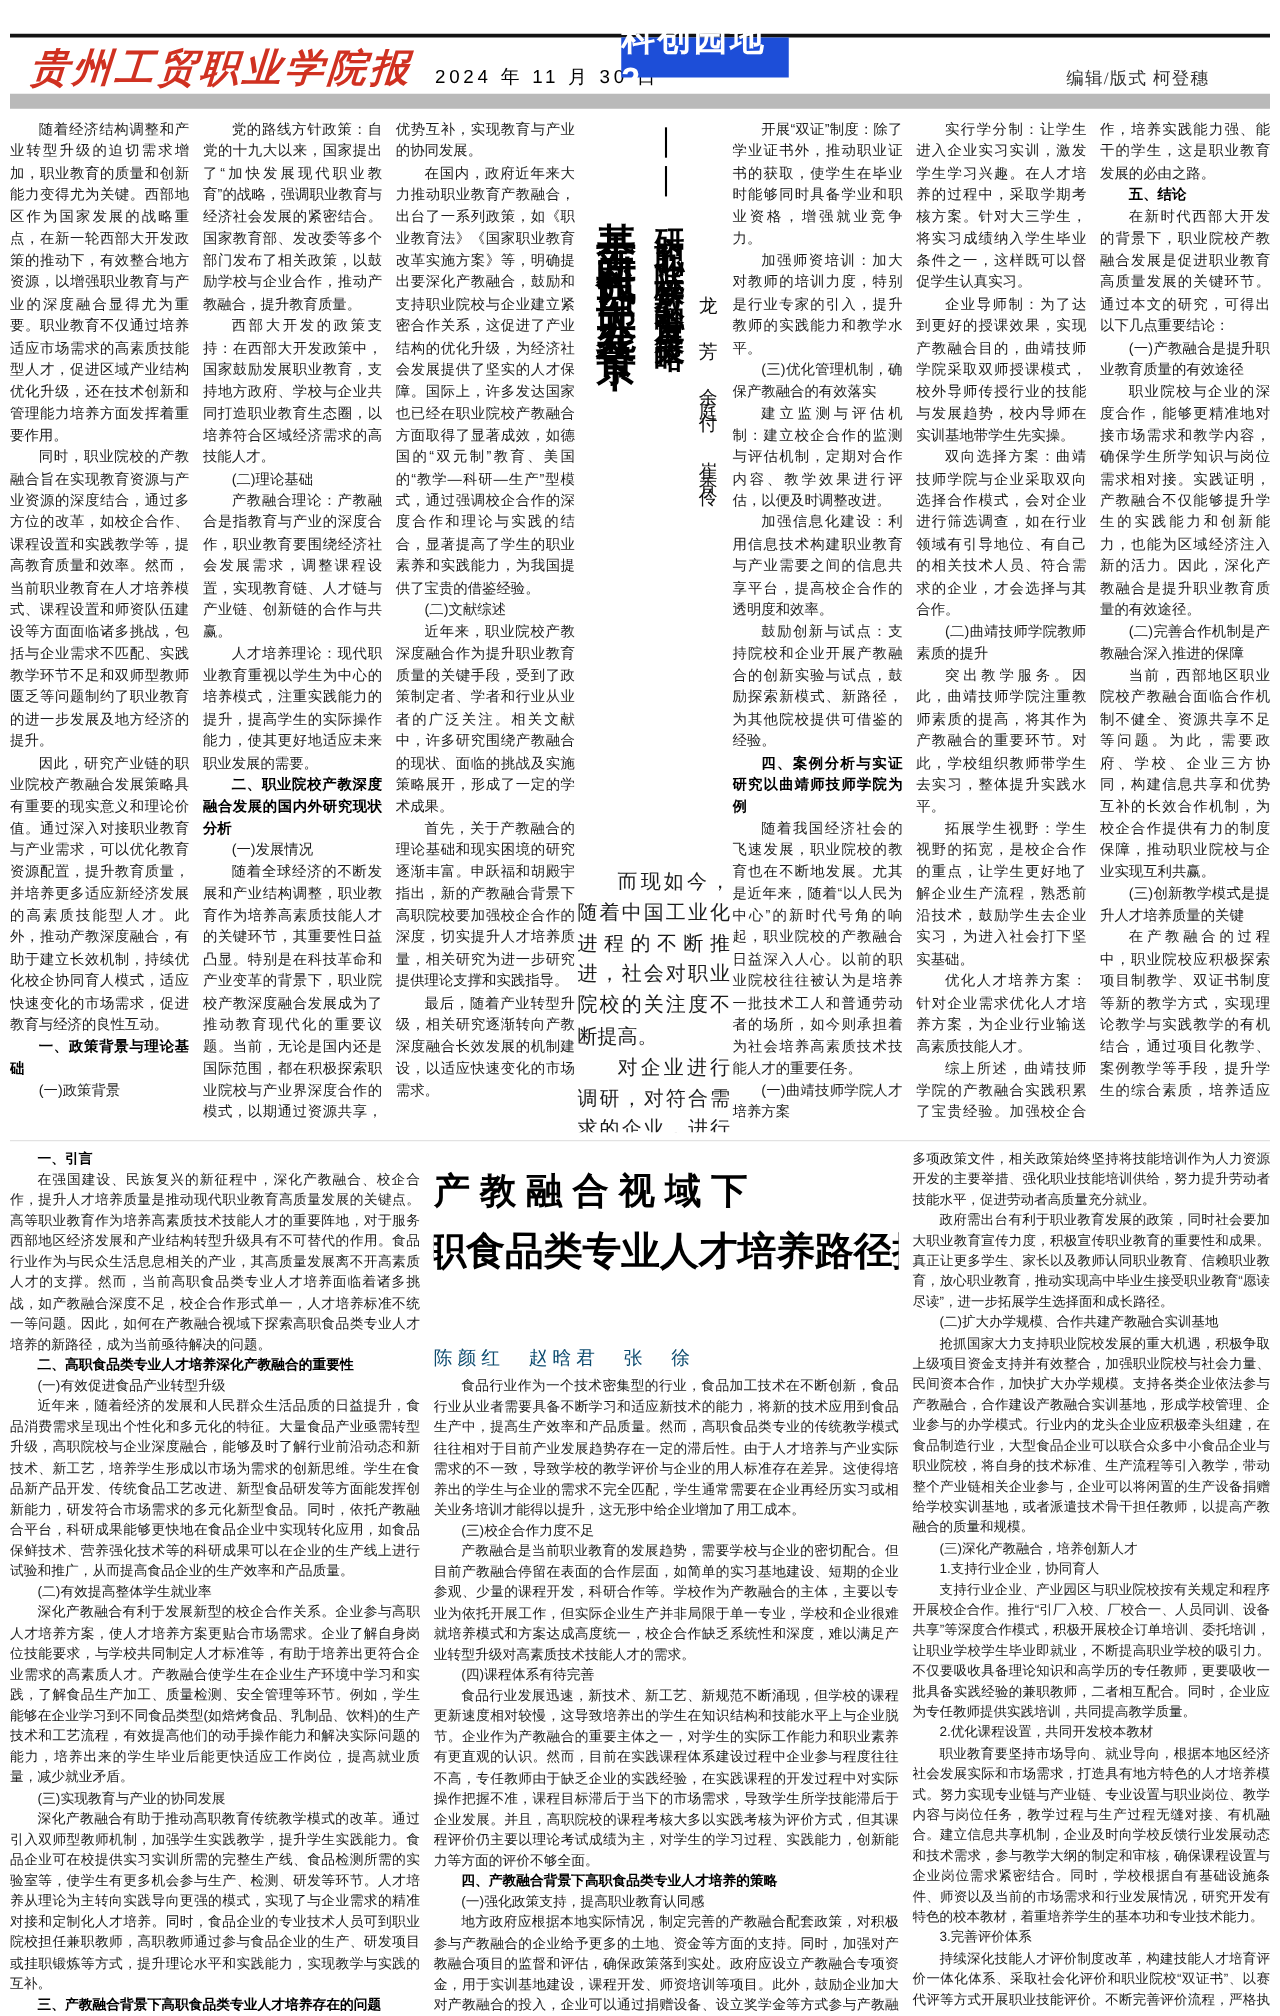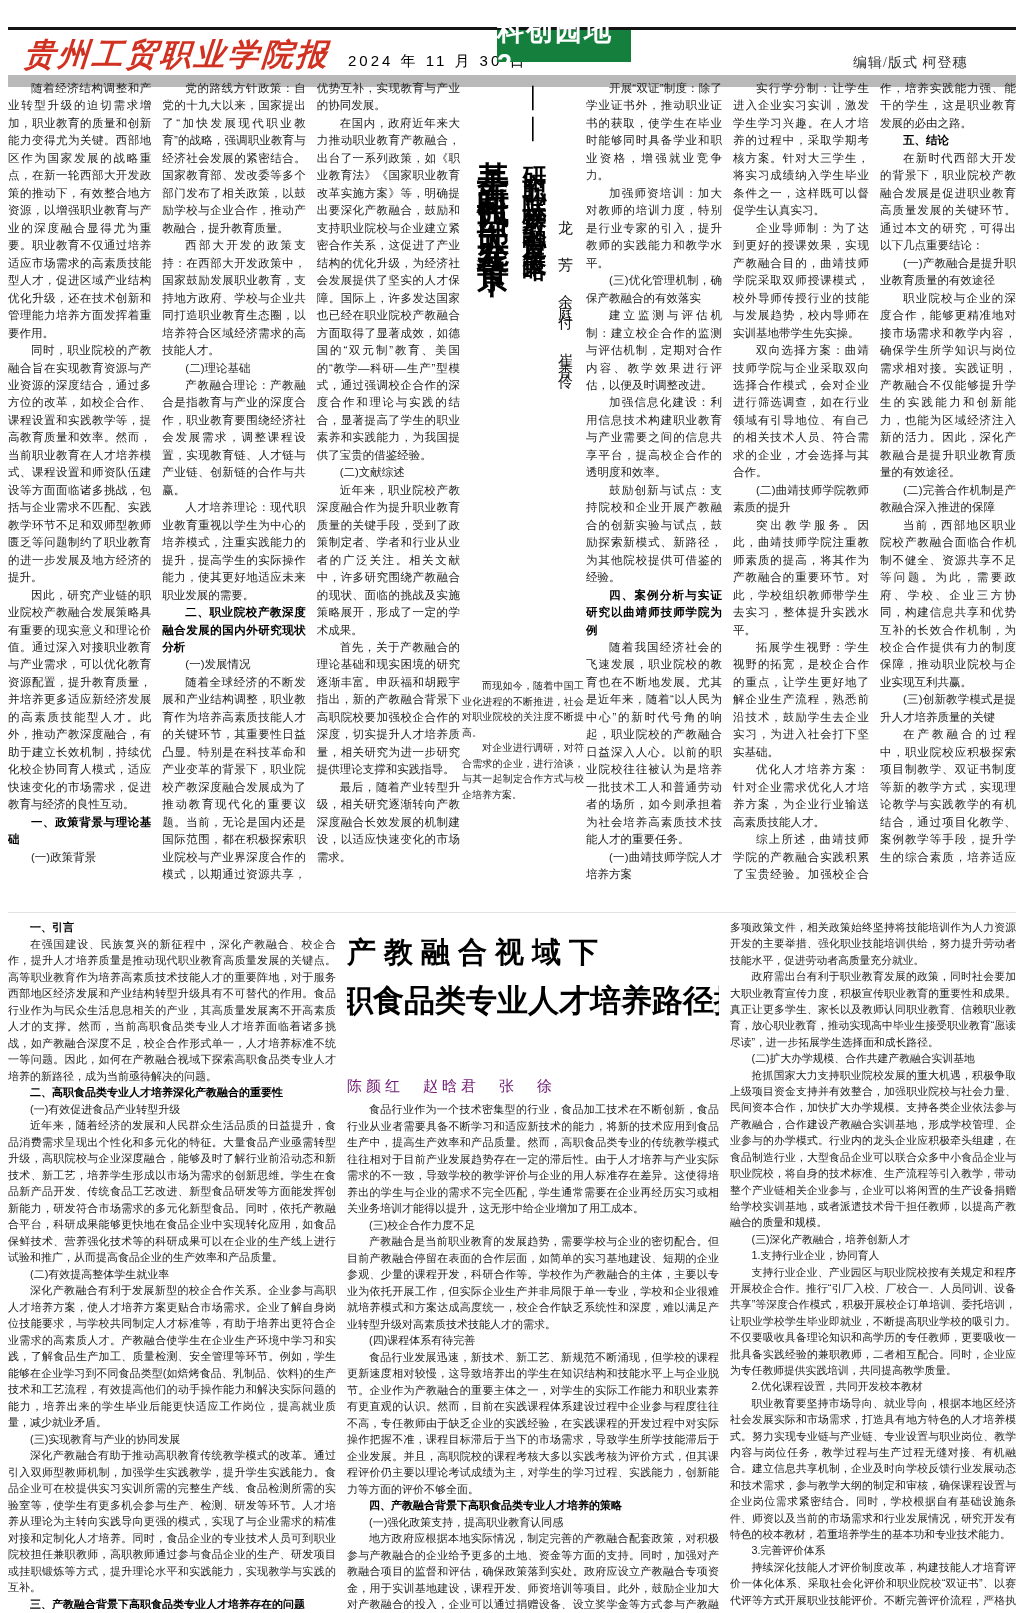--- a/index.html
+++ b/index.html
@@ -3,51 +3,51 @@
 <meta charset="utf-8">
 <style>
   html,body{margin:0;padding:0;background:#ffffff;}
   .page{position:relative;width:1024px;height:1613px;background:#fff;overflow:hidden;
         font-family:"Liberation Sans",sans-serif;color:#1d1d1d;}
   
   .top-rule{position:absolute;left:8px;right:8px;top:27px;border-top:3px solid #141414;}
   .masthead{position:absolute;left:24px;top:34px;font-size:31px;font-weight:bold;font-style:italic;
             color:#d03121;letter-spacing:3px;font-family:"Liberation Serif",serif;transform:skewX(-4deg);}
   .hdate{position:absolute;left:300px;top:52px;font-size:15px;letter-spacing:3px;color:#000000;margin-left:48px;}
-  .badge{position:absolute;left:497px;top:30px;width:134px;height:32px;background:#15803d;color:#fff;
+  .badge{position:absolute;left:497px;top:30px;width:134px;height:32px;background:#1d4ed8;color:#fff;
          display:flex;align-items:center;justify-content:center;font-size:27px;font-weight:bold;letter-spacing:2px;}
   .editor{position:absolute;left:853px;top:54px;font-size:14px;letter-spacing:1px;color:#333;
           font-family:"Liberation Serif",serif;text-align:right;}
   .grayband{position:absolute;left:8px;right:8px;top:75px;height:12px;background:#b9b9b9;}
   
-  .article1{position:absolute;left:8px;top:80px;width:1008px;height:810px;display:flex;}
+  .article1{position:absolute;left:8px;top:96px;width:1008px;height:810px;display:flex;}
   .a1-left{width:452px;height:810px;columns:3;column-gap:11px;column-fill:auto;overflow:hidden;
            font-size:11.5px;line-height:1.52;text-align:justify;}
   .a1-mid{width:122px;height:810px;display:flex;flex-direction:column;overflow:hidden;padding:0 2px;}
   .a1-right{width:430px;height:810px;columns:3;column-gap:11px;column-fill:auto;overflow:hidden;
             font-size:11.5px;line-height:1.52;text-align:justify;}
   .titleblock{height:598px;display:flex;justify-content:center;}
   .vt{writing-mode:vertical-rl;}
   .vt-main{font-size:32px;font-weight:900;font-family:"Liberation Serif",serif;letter-spacing:9px;
            padding-top:56px;color:#000;}
   .vt-sub{font-size:24px;font-weight:800;font-family:"Liberation Serif",serif;letter-spacing:7px;
           padding-top:6px;margin-left:3px;color:#000;}
   .vt-auth{font-size:15px;letter-spacing:11px;padding-top:128px;margin-left:5px;color:#111;}
-  .mid-text{flex:1;overflow:hidden;font-size:10px;line-height:1.55;text-align:justify;}
+  .mid-text{flex:1;overflow:hidden;font-size:16px;line-height:1.55;text-align:justify;}
   
   .divider{position:absolute;left:8px;right:8px;top:912px;border-top:1px solid #e2e2e2;}
   .article2{position:absolute;left:8px;top:919px;width:1008px;height:690px;display:flex;}
   .a2-left{width:328px;height:690px;overflow:hidden;font-size:11px;line-height:1.5;text-align:justify;}
   .a2-mid{width:372px;height:690px;overflow:hidden;margin:0 11px;}
   .a2-right{width:286px;height:690px;overflow:hidden;font-size:10.8px;line-height:1.52;text-align:justify;}
   .a2-title{height:168px;text-align:left;padding-top:14px;position:relative;}
   .a2-t1{font-size:29px;font-weight:900;font-family:"Liberation Serif",serif;letter-spacing:8px;color:#000;}
   .a2-t2{font-size:31px;font-weight:900;font-family:"Liberation Serif",serif;letter-spacing:0px;color:#000;
          width:444px;margin-left:-36px;margin-top:7px;}
-  .a2-authors{font-size:15px;letter-spacing:4px;margin-top:13px;color:#701a75;
+  .a2-authors{font-size:15px;letter-spacing:4px;margin-top:13px;color:#0c4a6e;
               font-family:"Liberation Serif",serif;}
   .a2-midtext{height:520px;overflow:hidden;font-size:11px;line-height:1.5;text-align:justify;}
   
   .fl{margin:0;}
   .fl.p{text-indent:2em;}
   .fl.c{text-indent:0;}
   .fl.s{text-indent:2em;}
   .fl.h{text-indent:2em;font-weight:bold;color:#000;}
 </style>
 </head>

